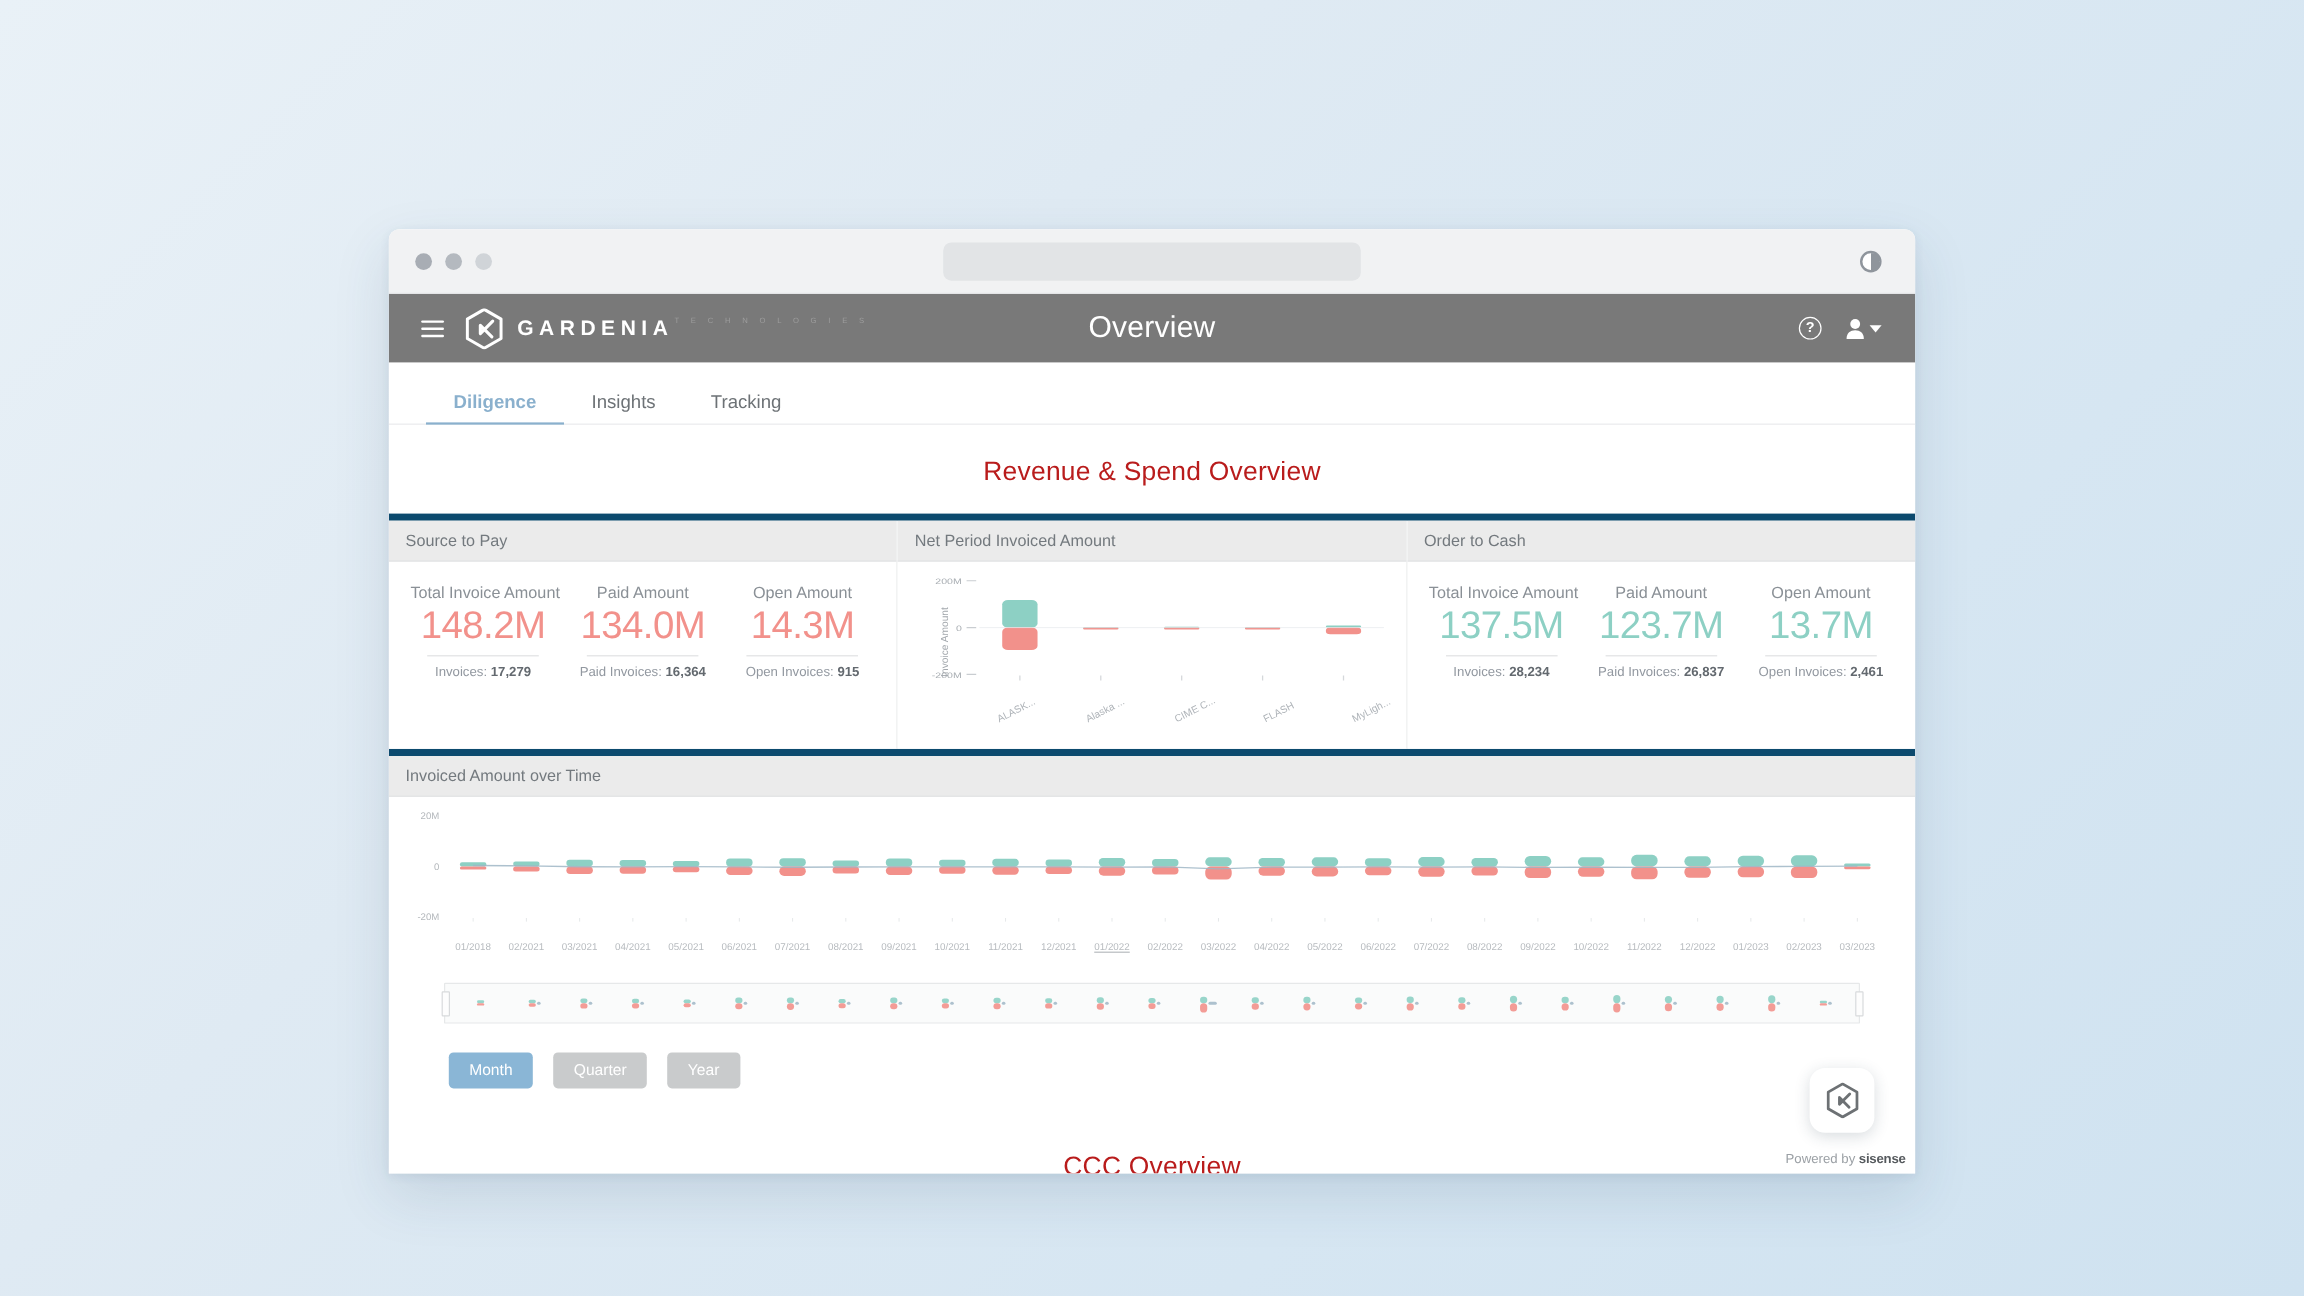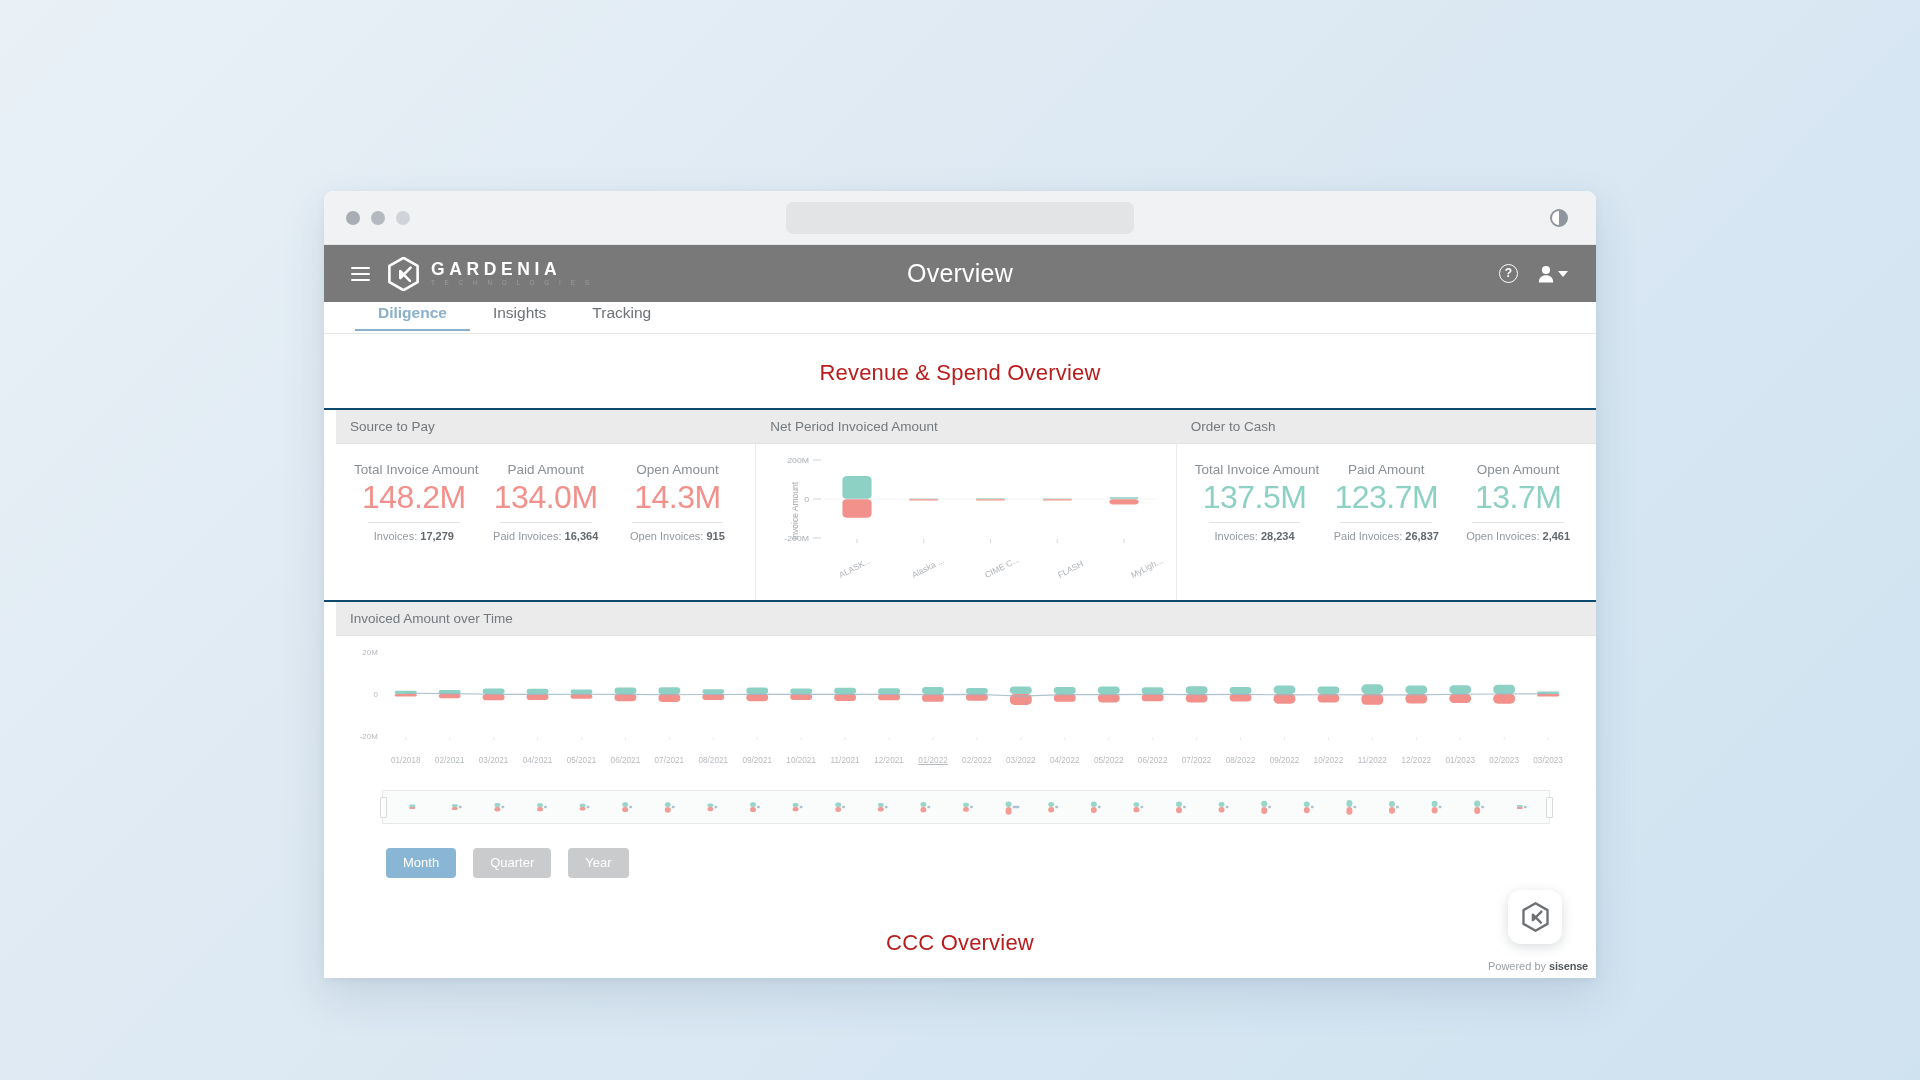--- a/index.html
+++ b/index.html
@@ -76,21 +76,21 @@
     padding: 0 27px;
     flex: none;
     position: relative;
   }
 
   .hamburger { display: flex; flex-direction: column; gap: 4px; cursor: pointer; margin-right: 18px; }
   .hamburger span { display: block; width: 19px; height: 2px; background: #ffffff; border-radius: 1px; }
 
   .brand { display: flex; align-items: center; gap: 12px; }
   .brand-mark { width: 31px; height: 34px; display: block; }
-  .brand-text { display: flex; flex-direction: column; gap: 1px; }
+  .brand-text { display: flex; flex-direction: row; gap: 1px; }
   .brand-name {
     font-size: 17.5px; letter-spacing: 4.6px; color: #ffffff; font-weight: 700;
     line-height: 1; font-family: "Liberation Sans", sans-serif;
   }
   .brand-sub {
     font-size: 6.4px; letter-spacing: 4.0px; color: #9d9d9d; line-height: 1;
   }
 
   .app-title {
     position: absolute; left: 50%; transform: translateX(-50%);
@@ -105,43 +105,43 @@
     border: 1.8px solid #ffffff; color: #ffffff;
     font-size: 12px; font-weight: 700; line-height: 16px; text-align: center;
     cursor: pointer;
   }
   .user-menu { display: flex; align-items: center; gap: 4px; cursor: pointer; }
   .user-icon { width: 16px; height: 18px; display: block; }
   .caret { width: 0; height: 0; border-left: 5px solid transparent; border-right: 5px solid transparent; border-top: 6px solid #ffffff; }
 
   
   .tabbar {
-    height: 32px; background: #ffffff; border-bottom: 1px solid #e6e8ea;
-    display: flex; align-items: center; padding-left: 31px; gap: 0; flex: none;
+    height: 52px; background: #ffffff; border-bottom: 1px solid #e6e8ea;
+    display: flex; align-items: flex-end; padding-left: 31px; gap: 0; flex: none;
   }
   .tab {
     padding: 0 23px 10px 23px; font-size: 15.5px; color: #6d7276; cursor: pointer;
     position: relative; line-height: 1;
   }
   .tab.active { color: #8ab0cd; font-weight: 700; }
   .tab.active::after {
     content: ""; position: absolute; left: 0; right: 0; bottom: -1px;
     height: 2.5px; background: #8ab0cd;
   }
 
   
   .app-body { flex: 1; background: #ffffff; overflow: hidden; position: relative; }
 
   .section-title {
     text-align: center; font-size: 22px; color: #b91c1c; font-weight: 400;
     padding: 26px 0 22px 0; letter-spacing: 0.2px;
   }
 
   
-  .panel-row { display: flex; border-top: 2px solid #0c4a6e; padding-left: 12px; }
+  .panel-row { display: flex; border-top: 6px solid #0c4a6e; }
   .panel {
     flex: 1; border-right: 1px solid #e9ebec; background: #fff;
     display: flex; flex-direction: column; min-width: 0;
   }
   .panel:last-child { border-right: none; }
   .panel-head {
     background: #ebebeb; padding: 9px 14px; font-size: 13.5px; color: #73797e;
     border-bottom: 1px solid #e2e3e4;
   }
   .panel-body { padding: 14px 12px 10px 12px; }

